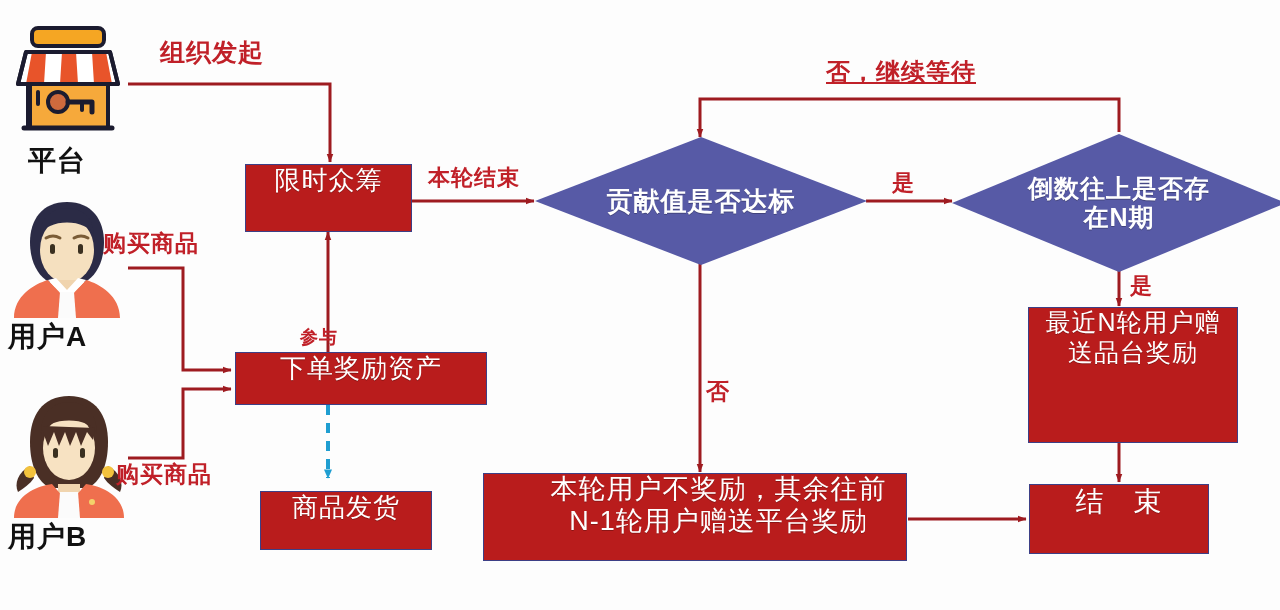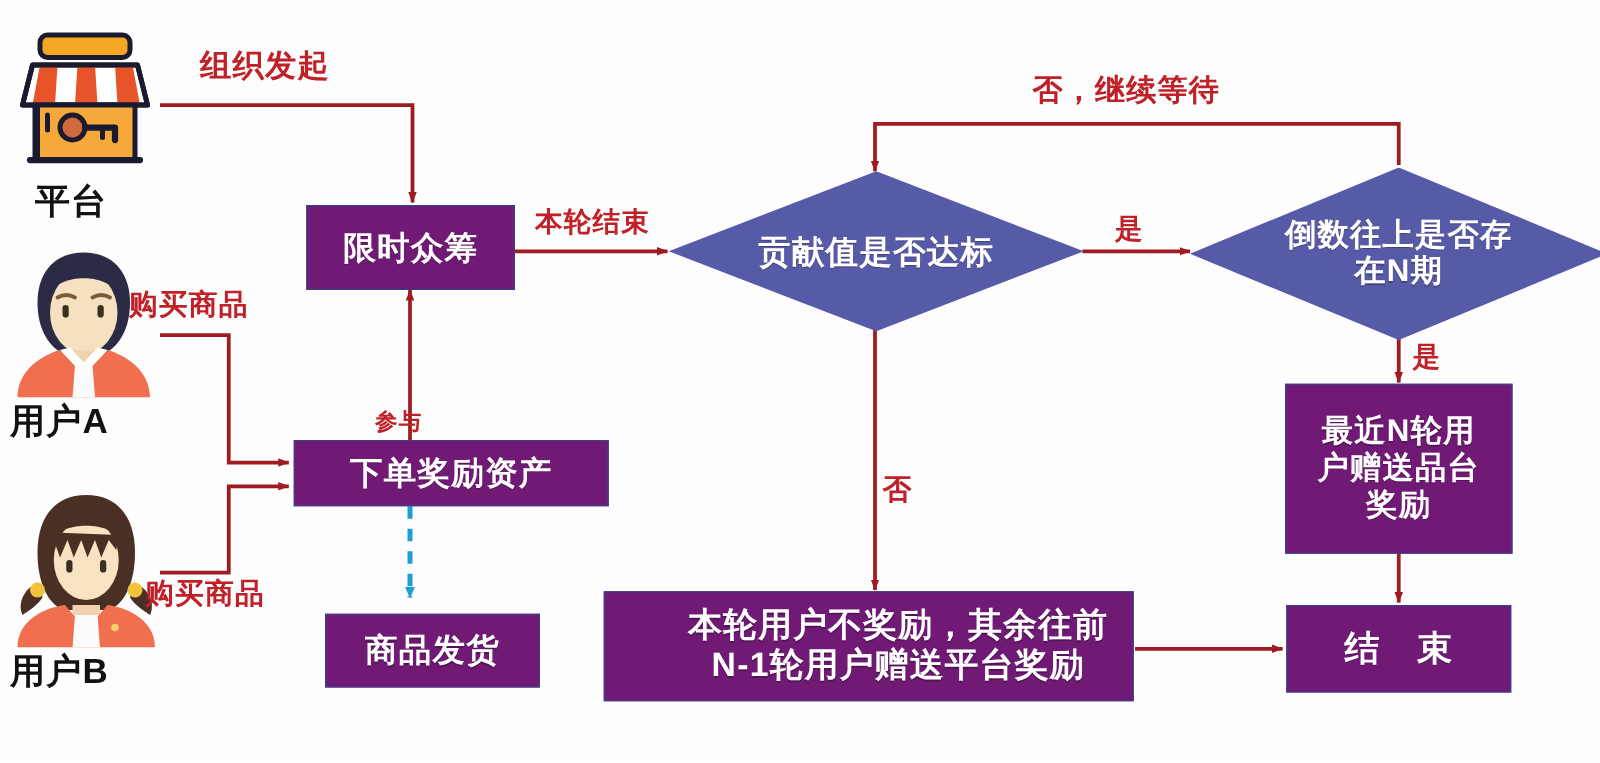--- a/index.html
+++ b/index.html
@@ -23,28 +23,27 @@
     top: 0;
     width: 1280px;
     height: 610px;
     pointer-events: none;
   }
 
   
   .node {
     position: absolute;
     box-sizing: border-box;
-    background: #701a75;
+    background: #b91c1c;
     border: 1px solid #3d3f86;
     color: #ffffff;
     display: flex;
-    align-items: center;
     justify-content: center;
     text-align: center;
-    font-weight: 700;
+    font-weight: 400;
     letter-spacing: 1px;
     line-height: 1.18;
     text-shadow: 0 1px 0 rgba(0,0,0,0.25);
   }
   .node .lbl { display: block; width: 100%; padding: 0 4px; }
 
   
   .diamond {
     position: absolute;
     display: flex;
@@ -207,21 +206,21 @@
   <div class="diamond" style="left:535px; top:137px; width:332px; height:128px;">
     <div class="shape"></div>
     <span class="lbl" style="font-size:26px;">贡献值是否达标</span>
   </div>
 
   <div class="diamond" style="left:952px; top:134px; width:334px; height:138px;">
     <div class="shape"></div>
     <span class="lbl" style="font-size:25px; width:62%;">倒数往上是否存在N期</span>
   </div>
 
-  <div class="node" style="left:1028px; top:307px; width:182px; height:136px; font-size:25px;">
+  <div class="node" style="left:1028px; top:307px; width:210px; height:136px; font-size:25px;">
     <span class="lbl" style="padding:0 16px;">最近N轮用户赠送品台奖励</span>
   </div>
 
   <div class="node" style="left:483px; top:473px; width:424px; height:88px; font-size:27px;">
     <span class="lbl" style="padding:0 10px;margin-left:47px;">本轮用户不奖励，其余往前N-1轮用户赠送平台奖励</span>
   </div>
 
   <div class="node" style="left:1029px; top:484px; width:180px; height:70px; font-size:28px;">
     <span class="lbl">结　束</span>
   </div>
@@ -229,21 +228,21 @@
   <div class="edge-label" style="left:160px; top:36px; font-size:25px;">组织发起</div>
 
   <div class="edge-label" style="left:103px; top:228px; font-size:23px;">购买商品</div>
 
   <div class="edge-label" style="left:116px; top:459px; font-size:23px;">购买商品</div>
 
   <div class="edge-label" style="left:300px; top:281px; font-size:18px;margin-top:44px;">参与</div>
 
   <div class="edge-label" style="left:428px; top:163px; font-size:22px;">本轮结束</div>
 
-  <div class="edge-label" style="left:826px; top:56px; font-size:24px;">否，继续等待</div>
+  <div class="edge-label" style="left:826px; top:56px; font-size:24px;text-decoration:underline;">否，继续等待</div>
 
   <div class="edge-label" style="left:892px; top:168px; font-size:22px;">是</div>
 
   <div class="edge-label" style="left:706px; top:376px; font-size:23px;">否</div>
 
   <div class="edge-label" style="left:1130px; top:271px; font-size:22px;">是</div>
 
 </div>
 
 </body></html>

